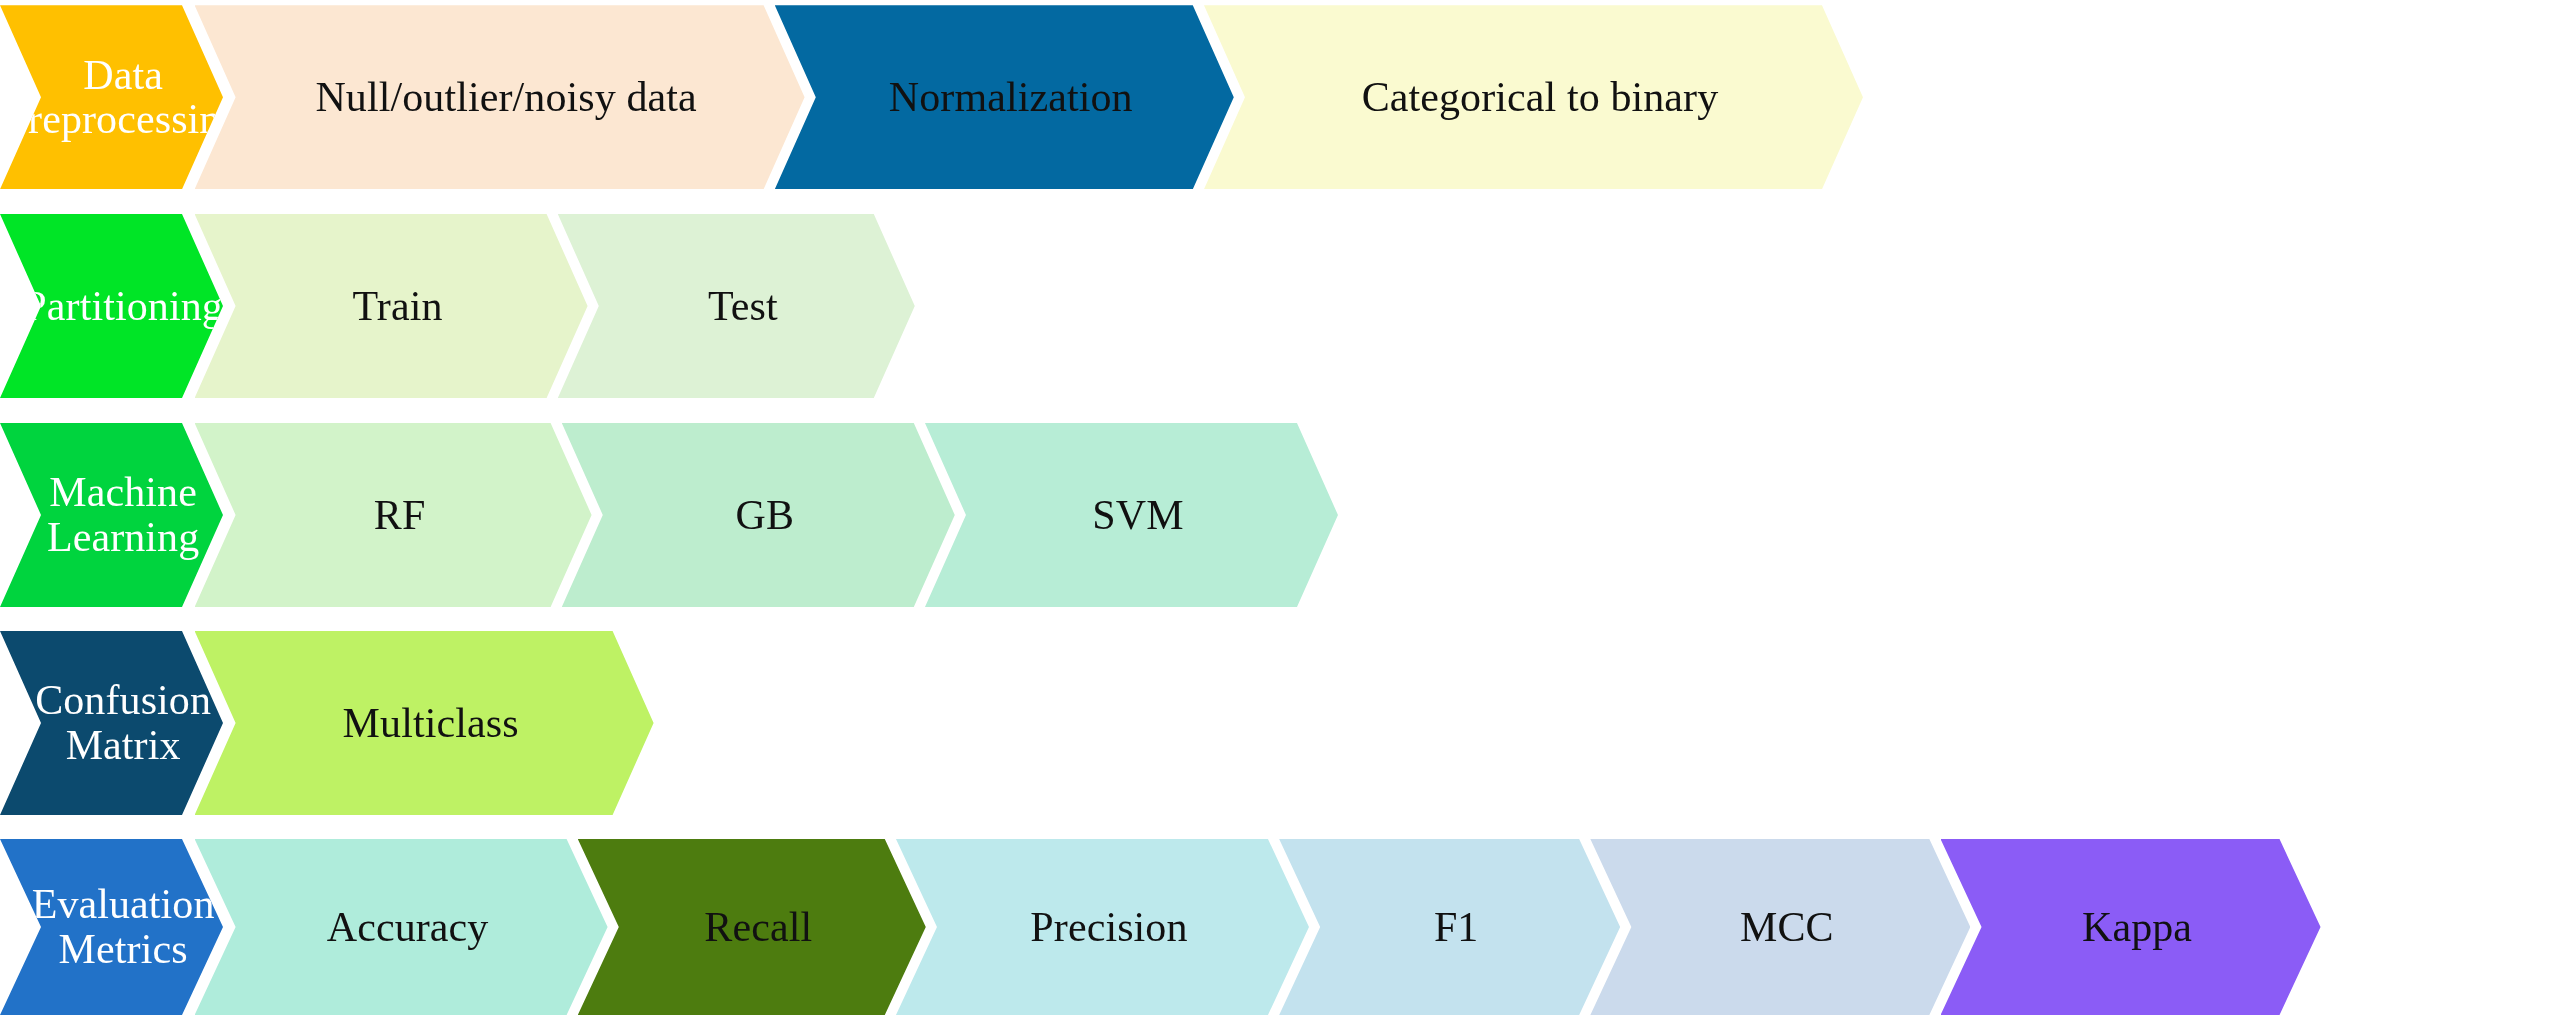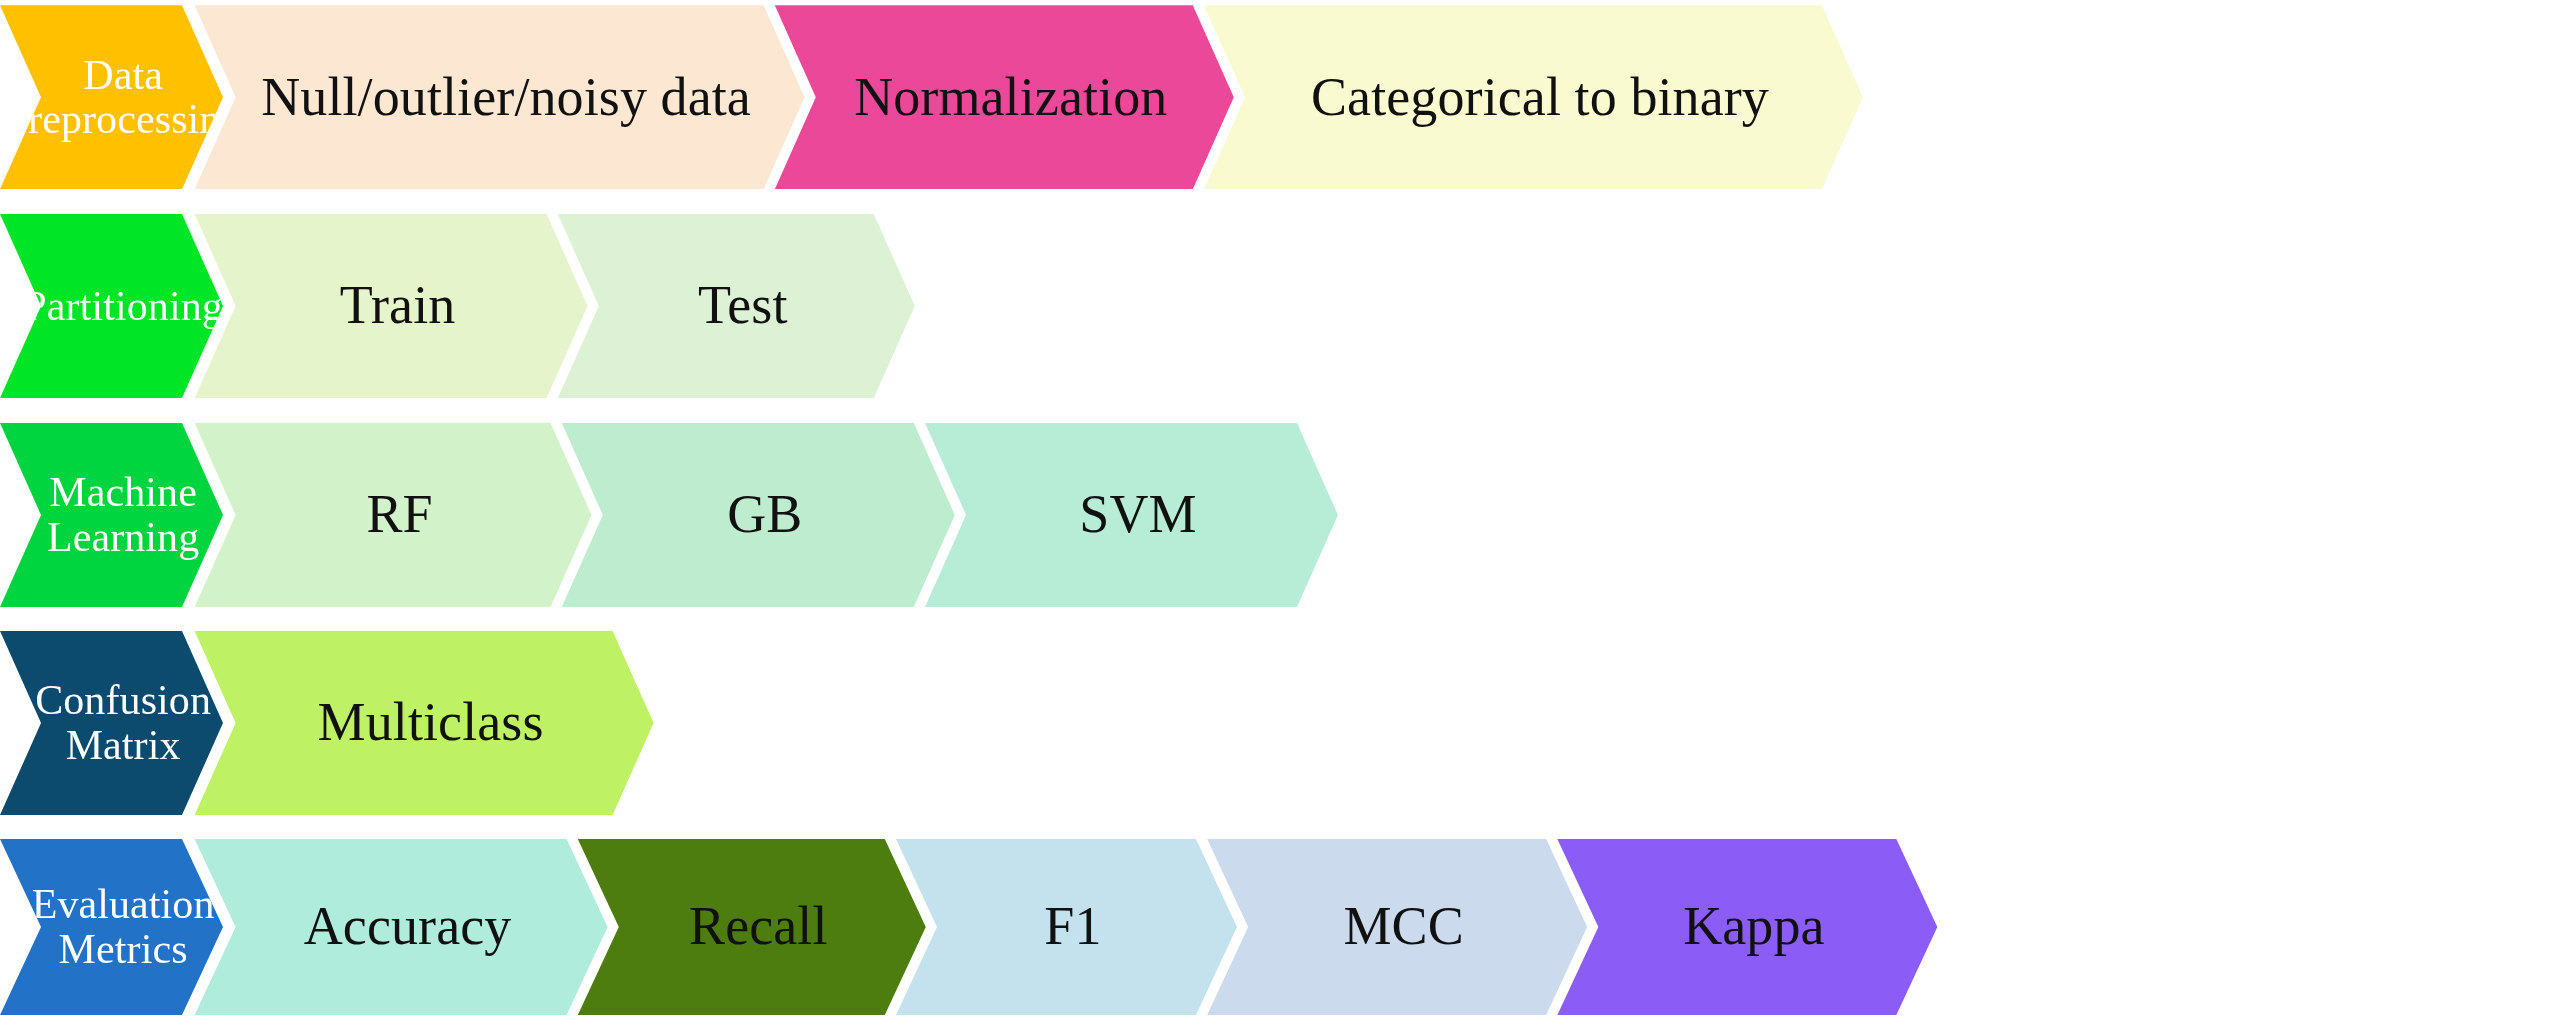--- a/index.html
+++ b/index.html
@@ -68,21 +68,21 @@
   }
   .chev.head .chev-label {
     color: #ffffff;
     font-size: 42px;
     padding: 0 11.8px 0 35px;
   }
 
   
   .chev.body .chev-label {
     color: #111111;
-    font-size: 54px;
+    font-size: 42px;
   }
 
   
   .chev.body { margin-right: 5.2px; }
   .chev.body:last-child { margin-right: 0; }
 
   
   #row-0 { top: 5.2px;    }
   #row-1 { top = 0; top: 214px;  }
   #row-2 { top: 423px;  }
@@ -94,21 +94,21 @@
 
 <div id="flow">
     <div class="flow-row" id="row-0">
       <div class="chev head" style="background: rgb(255, 192, 0);">
         <span class="chev-label">Data
 Preprocessing</span>
       </div>
       <div class="chev body" style="background: rgb(252, 231, 210); width: 610px; margin-left: -35px;">
         <span class="chev-label">Null/outlier/noisy data</span>
       </div>
-      <div class="chev body" style="background: #ec4899; width: 459px; margin-left: -35px;">
+      <div class="chev body" style="background: #0369a1; width: 459px; margin-left: -35px;">
         <span class="chev-label">Normalization</span>
       </div>
       <div class="chev body" style="background: rgb(250, 250, 208); width: 659px; margin-left: -35px;">
         <span class="chev-label">Categorical to binary</span>
       </div>
     </div>
     <div class="flow-row" id="row-1">
       <div class="chev head" style="background: rgb(0, 229, 38);">
         <span class="chev-label">Partitioning</span>
       </div>
@@ -147,20 +147,23 @@
       <div class="chev head" style="background: rgb(34, 114, 200);">
         <span class="chev-label">Evaluation
 Metrics</span>
       </div>
       <div class="chev body" style="background: rgb(175, 236, 219); width: 413px; margin-left: -35px; justify-content: center;">
         <span class="chev-label">Accuracy</span>
       </div>
       <div class="chev body" style="background: #4d7c0f; width: 348px; margin-left: -35px;">
         <span class="chev-label">Recall</span>
       </div>
+      <div class="chev body" style="background: rgb(189, 233, 236); width: 413px; margin-left: -35px;">
+        <span class="chev-label">Precision</span>
+      </div>
       <div class="chev body" style="background: rgb(195, 226, 238); width: 341px; margin-left: -35px;">
         <span class="chev-label">F1</span>
       </div>
       <div class="chev body" style="background: rgb(203, 218, 236); width: 380px; margin-left: -35px;">
         <span class="chev-label">MCC</span>
       </div>
       <div class="chev body" style="background: #8b5cf6; width: 380px; margin-left: -35px;">
         <span class="chev-label">Kappa</span>
       </div>
     </div>

